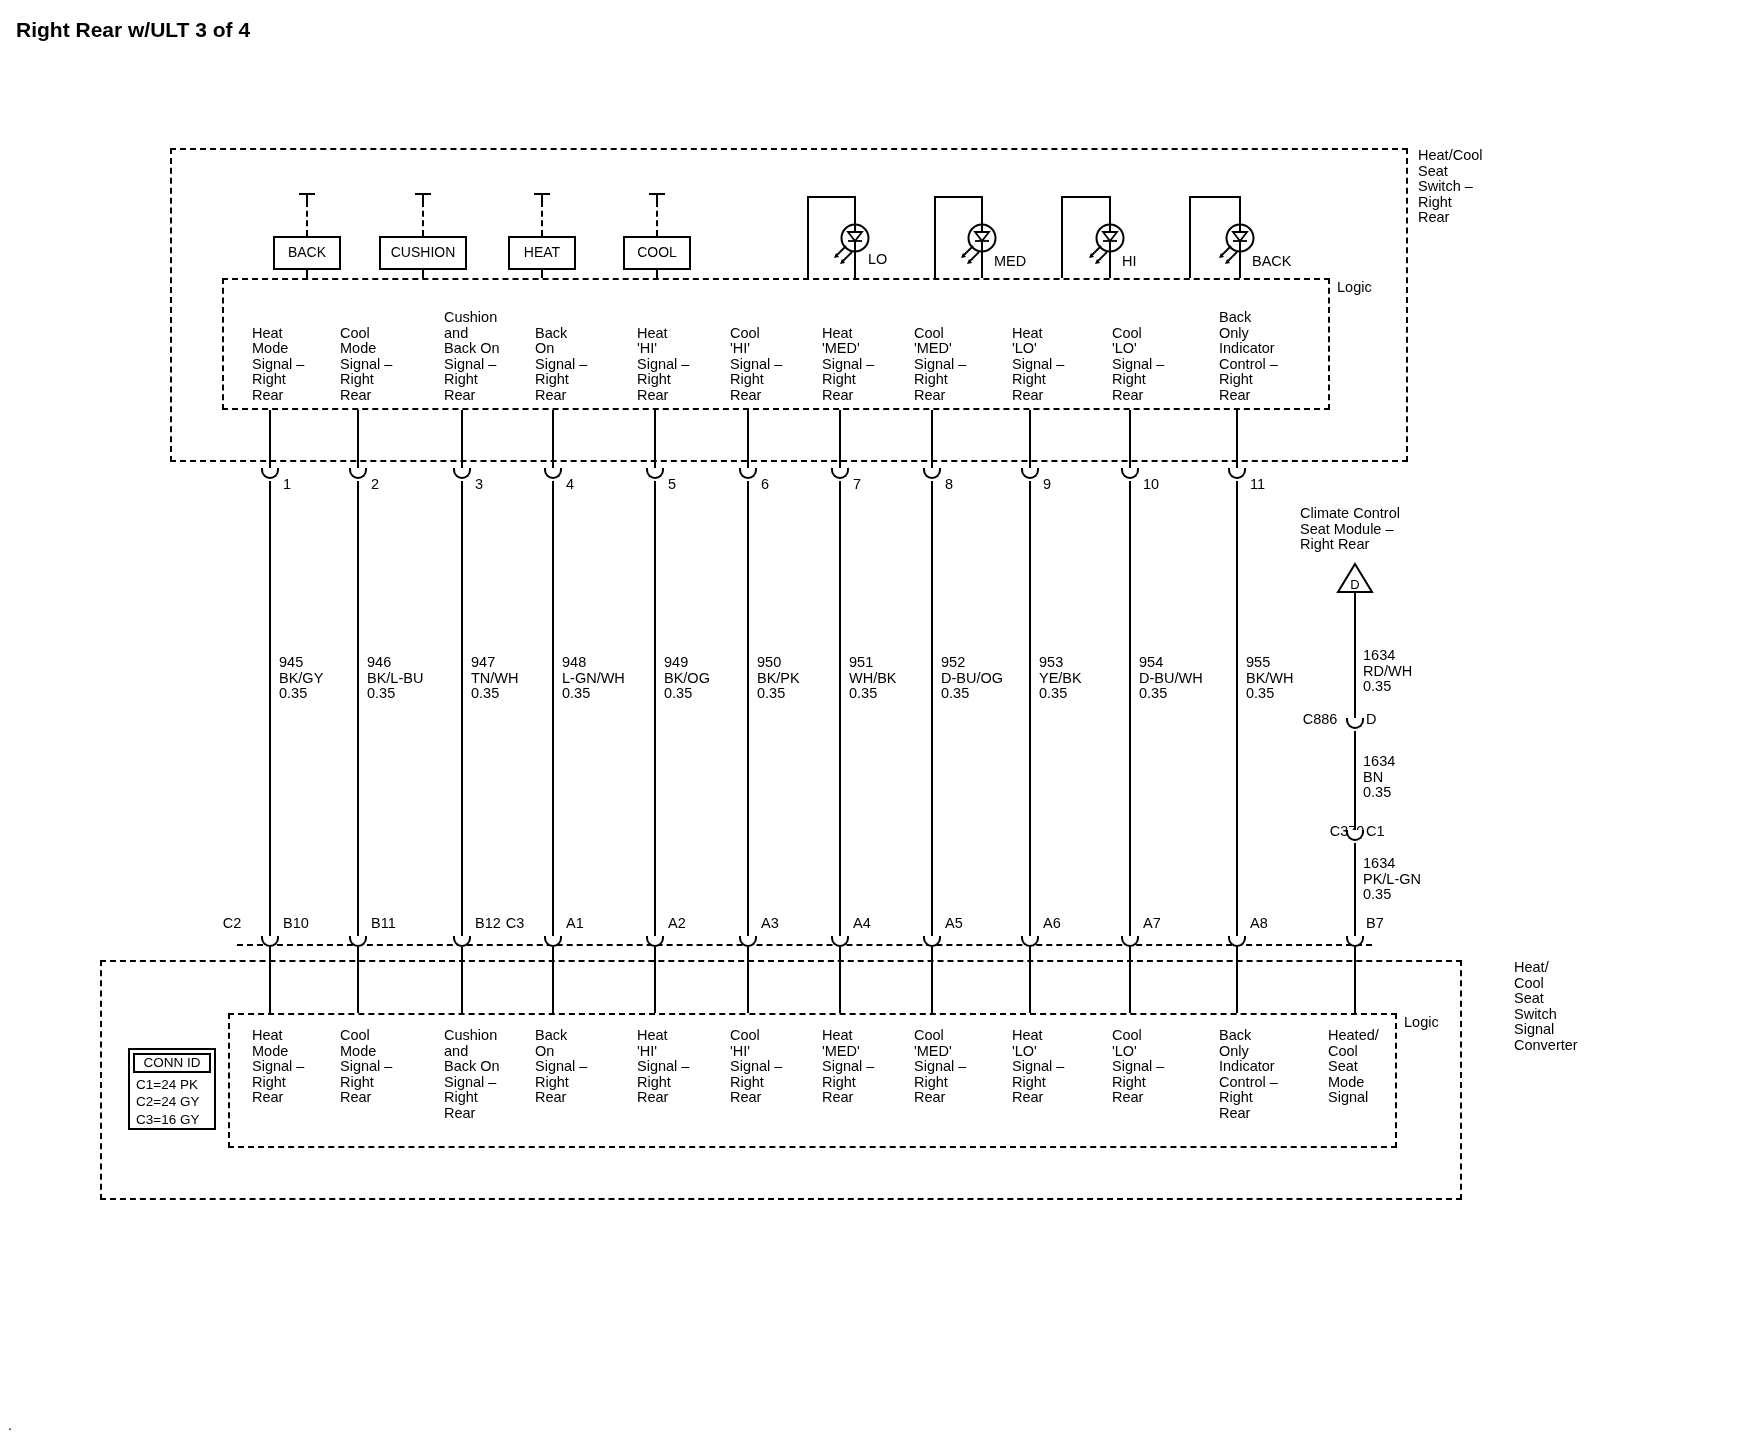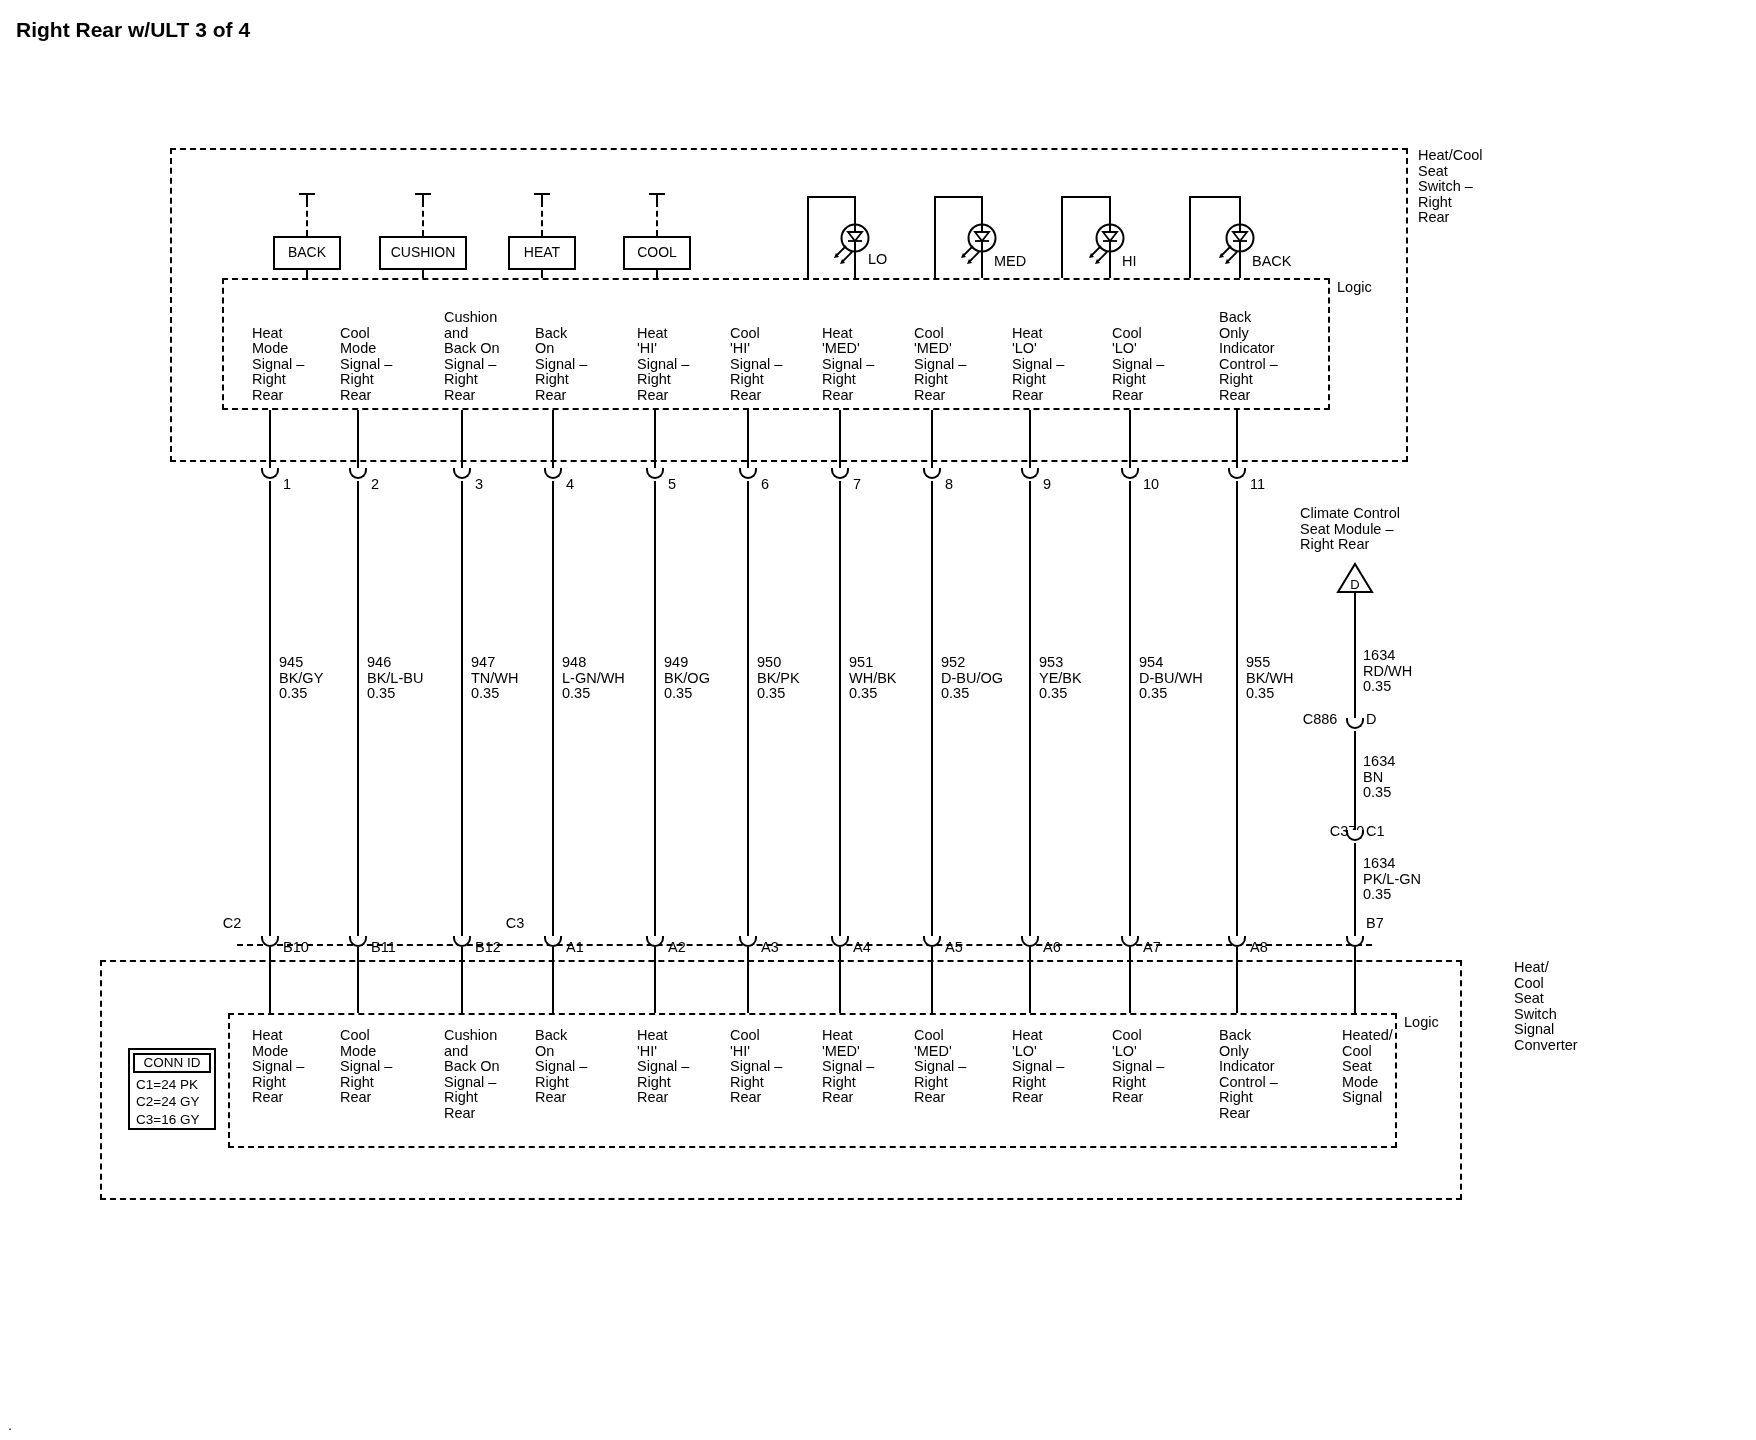--- a/index.html
+++ b/index.html
@@ -26,21 +26,21 @@
   
   .col { position:absolute; inset:0; }
   .col > * { position:absolute; }
   .col .sigtop  { left:calc(var(--x) - 18px); bottom:1037px; }
   .col .wire1   { left:calc(var(--x) - 1px); top:410px; height:58px; width:2px; background:#000; }
   .col .arcTop  { left:calc(var(--x) - 9px); top:468px; }
   .col .pin     { left:calc(var(--x) + 13px); top:477px; }
   .col .wire2   { left:calc(var(--x) - 1px); top:481px; height:455px; width:2px; background:#000; }
   .col .wlabel  { left:calc(var(--x) + 9px); top:655px; }
   .col .connL   { left:calc(var(--x) - 62px); top:916px; }
-  .col .connR   { left:calc(var(--x) + 13px); top:940px;text-align:right; }
+  .col .connR   { left:calc(var(--x) + 13px); top:916px;text-align:right; }
   .col .arcBot  { left:calc(var(--x) - 9px); top:936px; }
   .col .wire3   { left:calc(var(--x) - 1px); top:947px; height:66px; width:2px; background:#000; }
   .col .sigbot  { left:calc(var(--x) - 18px); top:1028px; }
   
   .connid { position:absolute; border:2px solid #000; background:#fff; width:88px; font-size:13.5px; }
   .connid-h { border:2px solid #000; margin:3px; padding:0 3px; text-align:center; }
   .connid-r { padding:1px 5px 1px 6px; }
 </style>
 </head>
 <body>
@@ -443,21 +443,21 @@
     <div class="lbl rlbl" style="left:1323px; top:824px;">C370</div>
     <div class="lbl" style="left:1366px; top:824px;">C1</div>
     <div class="arc" style="left:1346px; top:830px;"></div>
     <div class="vline" style="left:1354px; top:843px; height:93px;"></div>
     <div class="lbl pre" style="left:1363px; top:856px;">1634
 PK/L-GN
 0.35</div>
     <div class="lbl" style="left:1366px; top:916px;">B7</div>
     <div class="arc" style="left:1346px; top:936px;"></div>
     <div class="vline" style="left:1354px; top:947px; height:66px;"></div>
-    <div class="lbl pre" style="left:1328px; top:1028px;margin-left:14px;">Heated/
+    <div class="lbl pre" style="left:1328px; top:1028px;">Heated/
 Cool
 Seat
 Mode
 Signal</div>
   </div>
 
   <div class="dashbox" style="left:100px; top:960px; width:1362px; height:240px;"></div>
   <div class="lbl pre" style="left:1470px; top:960px;margin-left:44px;">Heat/
 Cool
 Seat

